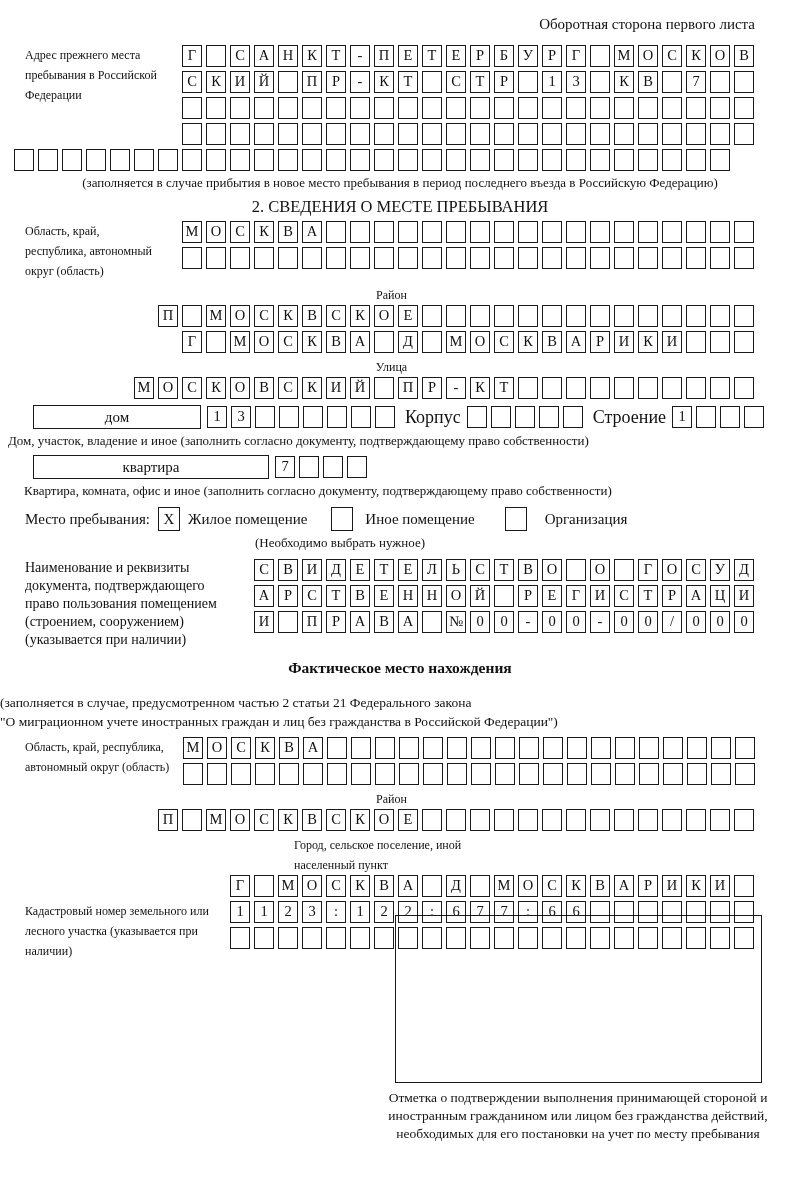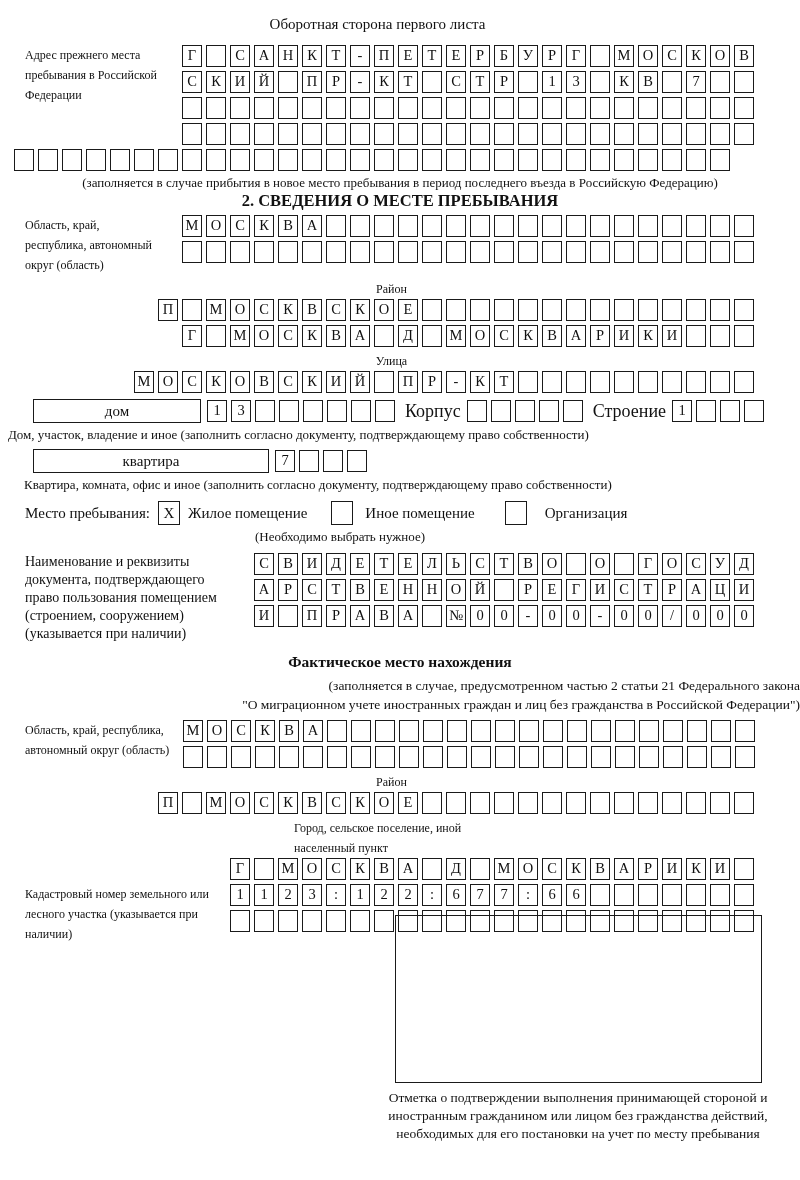--- a/index.html
+++ b/index.html
@@ -1,58 +1,58 @@
 <!DOCTYPE html>
 <html lang="ru"><head>
 <meta charset="utf-8">
 <style>
   html,body{margin:0;padding:0;background:#fff;}
   body{width:800px;height:1180px;overflow:hidden;color:#111;
        font-family:"Liberation Serif","DejaVu Serif",serif;}
   .page{position:relative;width:800px;height:1180px;background:#fff;}
 
-  .hdr-note{padding-top:16px;margin-right:45px;text-align:center;font-size:15px;}
+  .hdr-note{padding-top:16px;margin-right:45px;text-align:right;font-size:15px;}
 
   
   .cellrow{display:flex;flex:none;}
   .cell{flex:none;box-sizing:border-box;width:20px;height:22px;margin-right:4px;
         border:1.6px solid #1a1a1a;text-align:center;font-size:14.5px;line-height:19px;}
   .rows{display:flex;flex-direction:column;gap:4px;margin-left:auto;}
 
   
   .field{display:flex;align-items:flex-start;margin:4px 42px 0 25px;}
   .field.vcenter{align-items:center;flex-direction:column;}
   .lbl{font-size:12px;line-height:20px;flex:none;}
   .w150{width:150px}.w132{width:132px}.w158{width:158px}.w150b{width:150px}
   .w210{width:210px}.w195{width:195px}.w190{width:190px}
 
   .fullrow{margin:4px 42px 0 14px;}
 
   .note{font-size:13px;text-align:center;margin-top:4px;line-height:16px;}
-  .sec-title{font-size:16.5px;font-weight:bold;text-align:center;}
+  .sec-title{font-size:16.5px;font-weight:normal;text-align:center;margin-top:6px;}
 
   
   .inline-row{display:flex;align-items:center;margin:6px 42px 0 33px;}
   .widebox{box-sizing:border-box;border:1.6px solid #1a1a1a;height:24px;flex:none;
            display:flex;align-items:center;justify-content:center;font-size:15px;}
   .box-dom{width:168px;margin-right:6px;}
   .box-kv{width:236px;margin-right:6px;}
   .inl-lbl{font-size:18px;margin:0 6px;flex:none;}
 
   
   .stayrow{display:flex;align-items:center;margin:8px 42px 0 25px;font-size:15px;}
   .chk{flex:none;box-sizing:border-box;width:22px;height:24px;border:1.6px solid #1a1a1a;
        display:inline-flex;align-items:center;justify-content:center;font-size:15px;}
   .gap8{margin-left:8px}.gap24{margin-left:24px}.gap12{margin-left:12px}
   .gap30{margin-left:30px}.gap18{margin-left:18px}
   .stay-note{font-size:13px;text-align:center;width:420px;margin:4px 0 0 130px;}
 
   
   .sub-title{font-size:15.5px;font-weight:bold;text-align:center;margin-top:10px;}
-  .law-note{font-size:13.5px;text-align:right;margin-top:5px;line-height:19px;}
+  .law-note{font-size:13.5px;text-align:left;margin-top:16px;line-height:19px;}
 
   
   .stamp-group{position:absolute;left:395px;top:915px;width:367px;}
   .stamp-box{box-sizing:border-box;width:367px;height:168px;border:1.6px solid #1a1a1a;}
   .stamp-caption{width:412px;margin-left:-23px;margin-top:6px;text-align:center;
                  font-size:13.5px;line-height:18px;}
 </style>
 </head>
 <body>
 

